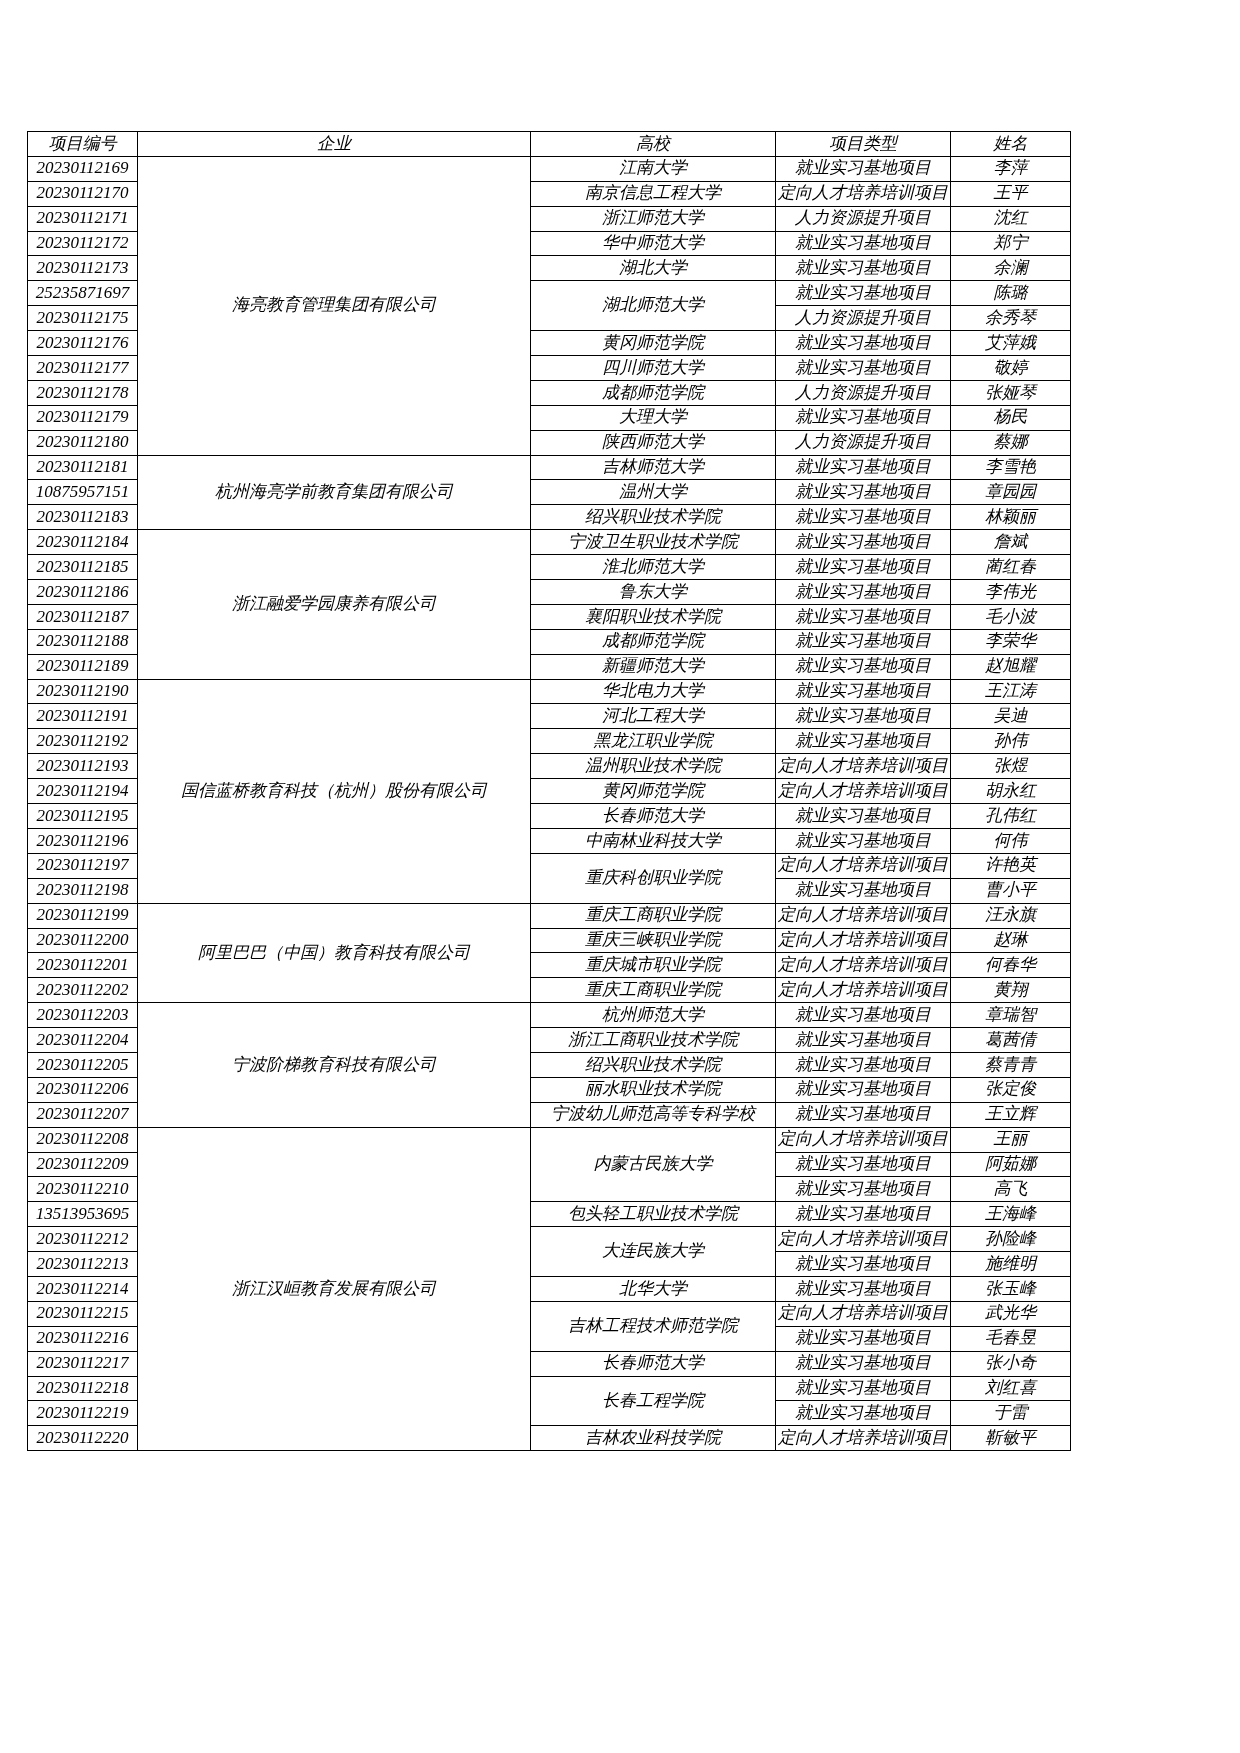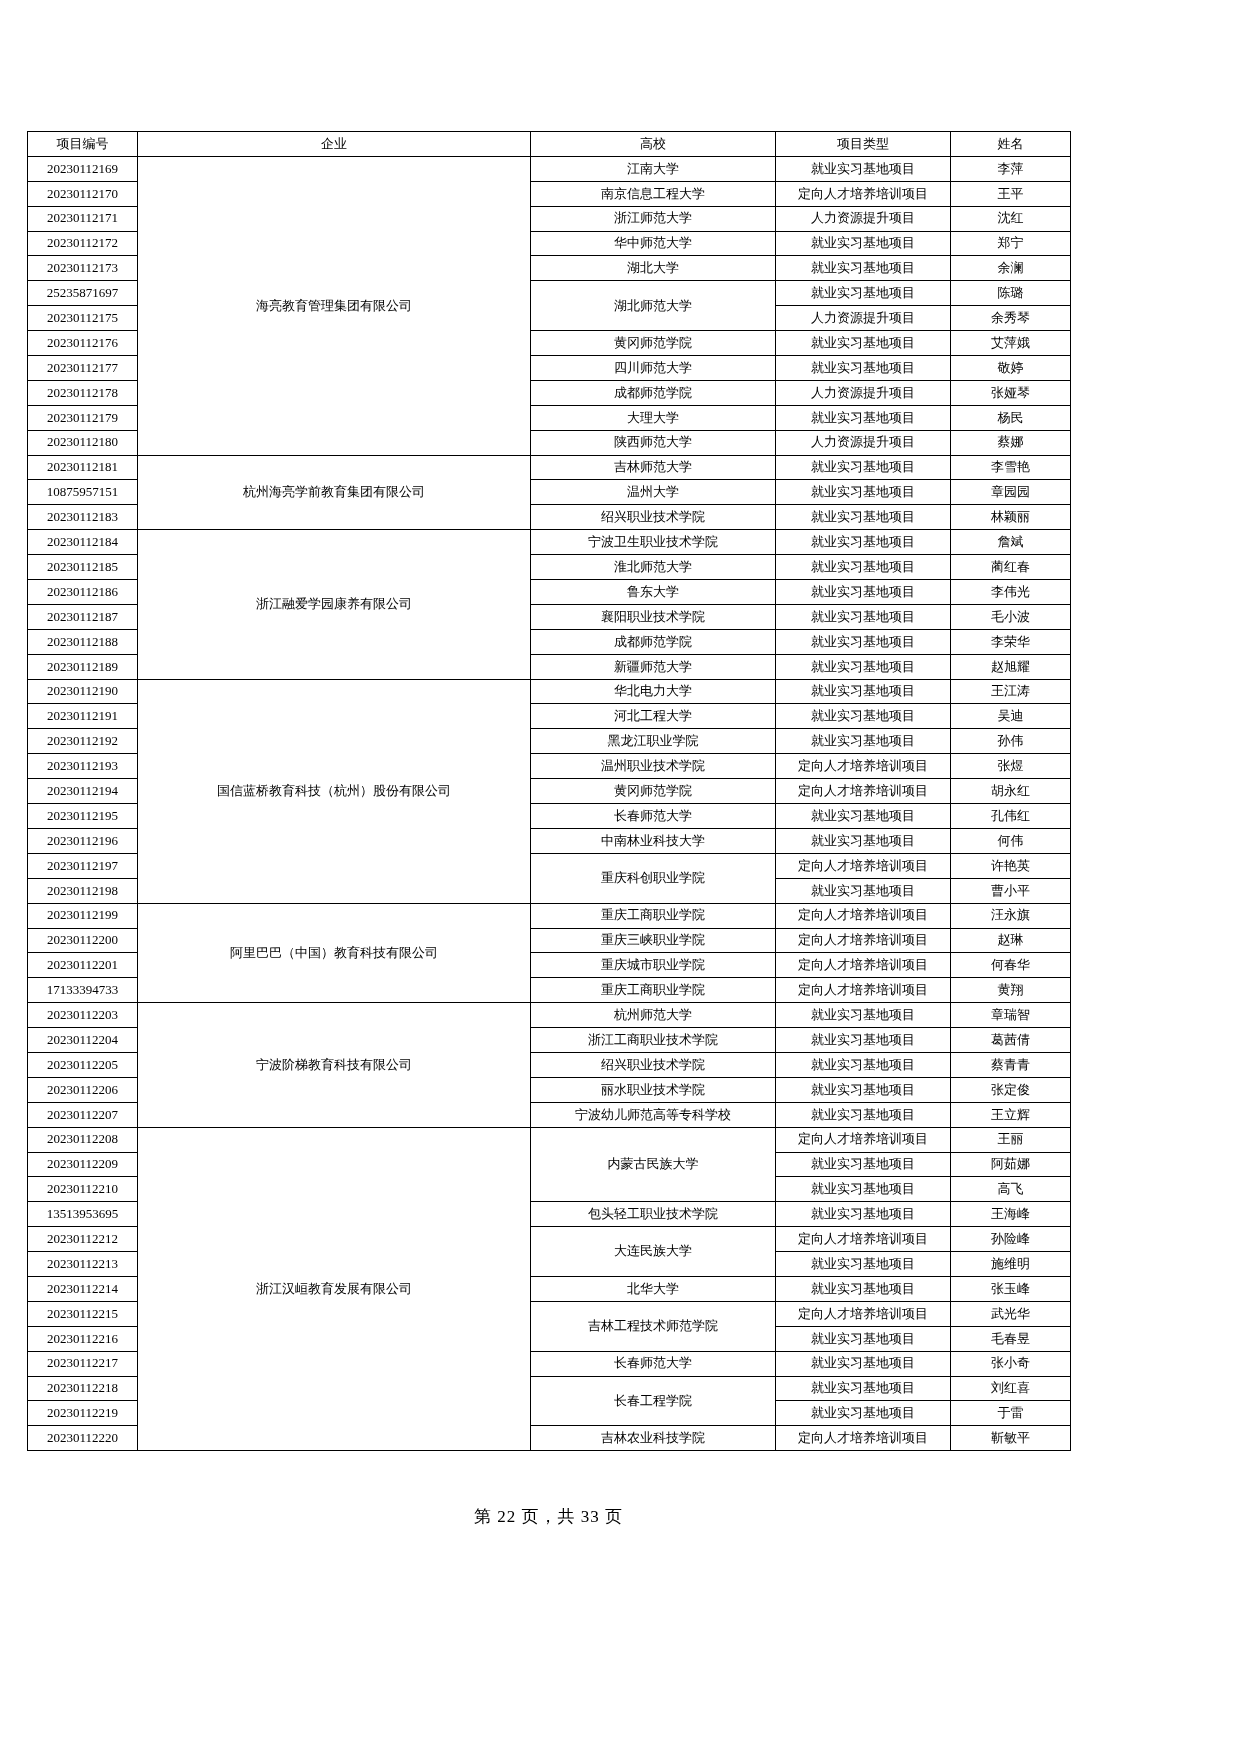--- a/index.html
+++ b/index.html
@@ -15,21 +15,22 @@
     font-family: "Liberation Serif", "DejaVu Serif", serif;
     color: #000000;
   }
   table.project-table {
     position: absolute;
     left: 27px;
     top: 131px;
     width: 1043px;
     border-collapse: collapse;
     table-layout: fixed;
-    font-size: 13px;
+    font-size: 17px;
+    font-style: italic;
   }
   table.project-table th,
   table.project-table td {
     border: 1px solid #000000;
     text-align: center;
     vertical-align: middle;
     padding: 0 2px;
     height: 23.9px;
     line-height: 1.1;
     overflow: hidden;
@@ -269,21 +270,21 @@
           <td>定向人才培养培训项目</td>
           <td>赵琳</td>
         </tr>
         <tr>
           <td>20230112201</td>
           <td>重庆城市职业学院</td>
           <td>定向人才培养培训项目</td>
           <td>何春华</td>
         </tr>
         <tr>
-          <td>17133394733</td>
+          <td>20230112202</td>
           <td>重庆工商职业学院</td>
           <td>定向人才培养培训项目</td>
           <td>黄翔</td>
         </tr>
         <tr>
           <td>20230112203</td>
           <td rowspan="5">宁波阶梯教育科技有限公司</td>
           <td>杭州师范大学</td>
           <td>就业实习基地项目</td>
           <td>章瑞智</td>
@@ -382,15 +383,14 @@
         </tr>
         <tr>
           <td>20230112220</td>
           <td>吉林农业科技学院</td>
           <td>定向人才培养培训项目</td>
           <td>靳敏平</td>
         </tr>
       </tbody>
   </table>
 
-  <div class="page-footer">第 22 页，共 33 页</div>
 
 </div>
 
 </body></html>

